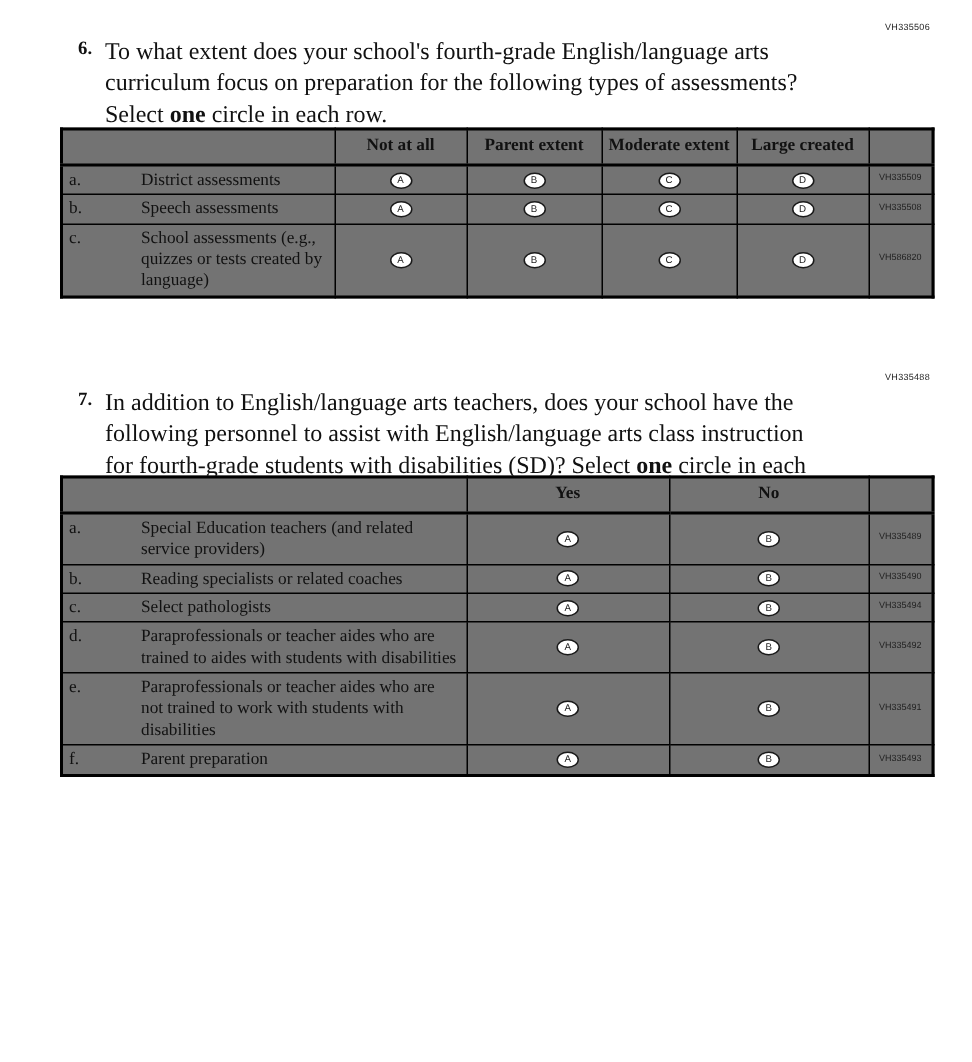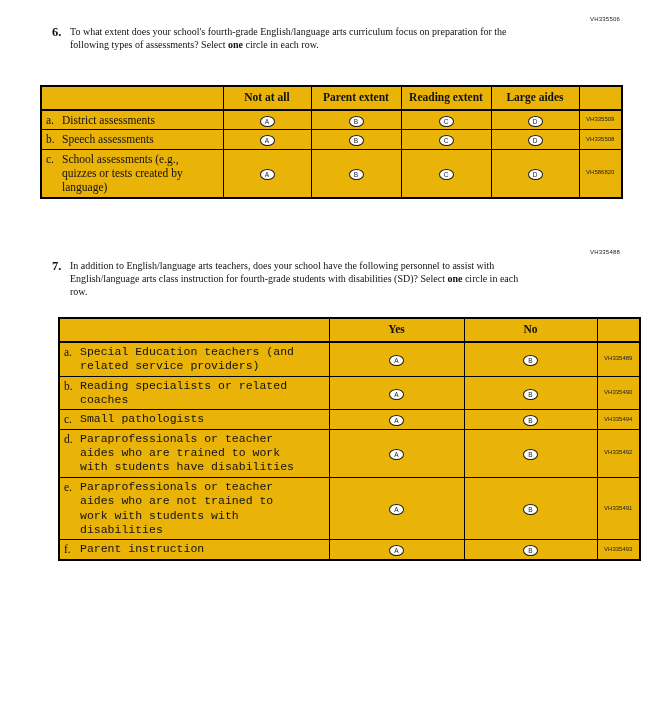--- a/index.html
+++ b/index.html
@@ -32,56 +32,56 @@
   .q6prompt { top: 25px; left: 52px; }
   .q7prompt { top: 259px; left: 52px; }
   .qnum {
     font-weight: bold;
     font-size: 12.5px;
     flex: 0 0 18px;
     width: 18px;
   }
   .qtext {
     margin: 0;
-    font-size: 10px;
+    font-size: 16px;
     line-height: 1.3;
     width: 468px;
   }
 
   
   table.qt {
     border-collapse: collapse;
     table-layout: fixed;
     width: 581px;
     border: 2px solid #000;
-    background: #eab308;
+    background: #737373;
   }
   .q6table { top: 85px; left: 40px; }
-  .q7table { top: 317px; left: 58px; }
+  .q7table { top: 317px; left: 40px; }
   .qt th, .qt td { border: 1px solid #000; }
   .qt thead th {
     border-bottom: 2px solid #000;
     font-weight: bold;
     font-size: 11.5px;
     line-height: 1.2;
     text-align: center;
     vertical-align: middle;
     padding: 4px 2px;
   }
   .qt td {
     font-size: 11.5px;
     line-height: 1.25;
     padding: 2px 3px;
   }
   td.lbl { vertical-align: top; padding: 2px 4px; }
   .lw { display: flex; }
   .rl { flex: 0 0 16px; width: 16px; }
-  .rt { flex: 1; }
+  .rt { flex: 1; margin-left: 32px; }
   .rt6 { max-width: 148px; }
-  .rt7 { max-width: 222px; font-family: Liberation Mono, monospace; }
+  .rt7 { max-width: 222px; }
   td.opt { text-align: center; vertical-align: middle; }
   td.codec {
     text-align: center;
     vertical-align: middle;
     font-family: "Liberation Sans", sans-serif;
     font-size: 6px;
     padding: 1px;
     color: #222;
   }
   .circ {
@@ -118,22 +118,22 @@
         <col style="width:90px">
         <col style="width:90px">
         <col style="width:88px">
         <col style="width:43px">
     </colgroup>
     <thead>
       <tr>
         <th></th>
         <th>Not at all</th>
         <th>Parent extent</th>
-        <th>Reading extent</th>
-        <th>Large aides</th>
+        <th>Moderate extent</th>
+        <th>Large created</th>
         <th></th>
       </tr>
     </thead>
     <tbody>
       <tr>
         <td class="lbl">
           <div class="lw">
             <span class="rl">a.</span>
             <span class="rt rt6">District assessments</span>
           </div>
@@ -215,32 +215,32 @@
           </div>
         </td>
         <td class="opt"><span class="circ">A</span></td>
         <td class="opt"><span class="circ">B</span></td>
         <td class="codec">VH335490</td>
       </tr>
       <tr>
         <td class="lbl">
           <div class="lw">
             <span class="rl">c.</span>
-            <span class="rt rt7">Small pathologists</span>
+            <span class="rt rt7">Select pathologists</span>
           </div>
         </td>
         <td class="opt"><span class="circ">A</span></td>
         <td class="opt"><span class="circ">B</span></td>
         <td class="codec">VH335494</td>
       </tr>
       <tr>
         <td class="lbl">
           <div class="lw">
             <span class="rl">d.</span>
-            <span class="rt rt7">Paraprofessionals or teacher aides who are trained to work with students have disabilities</span>
+            <span class="rt rt7">Paraprofessionals or teacher aides who are trained to aides with students with disabilities</span>
           </div>
         </td>
         <td class="opt"><span class="circ">A</span></td>
         <td class="opt"><span class="circ">B</span></td>
         <td class="codec">VH335492</td>
       </tr>
       <tr>
         <td class="lbl">
           <div class="lw">
             <span class="rl">e.</span>
@@ -248,21 +248,21 @@
           </div>
         </td>
         <td class="opt"><span class="circ">A</span></td>
         <td class="opt"><span class="circ">B</span></td>
         <td class="codec">VH335491</td>
       </tr>
       <tr>
         <td class="lbl">
           <div class="lw">
             <span class="rl">f.</span>
-            <span class="rt rt7">Parent instruction</span>
+            <span class="rt rt7">Parent preparation</span>
           </div>
         </td>
         <td class="opt"><span class="circ">A</span></td>
         <td class="opt"><span class="circ">B</span></td>
         <td class="codec">VH335493</td>
       </tr>
     </tbody>
   </table>
 
 </div>

